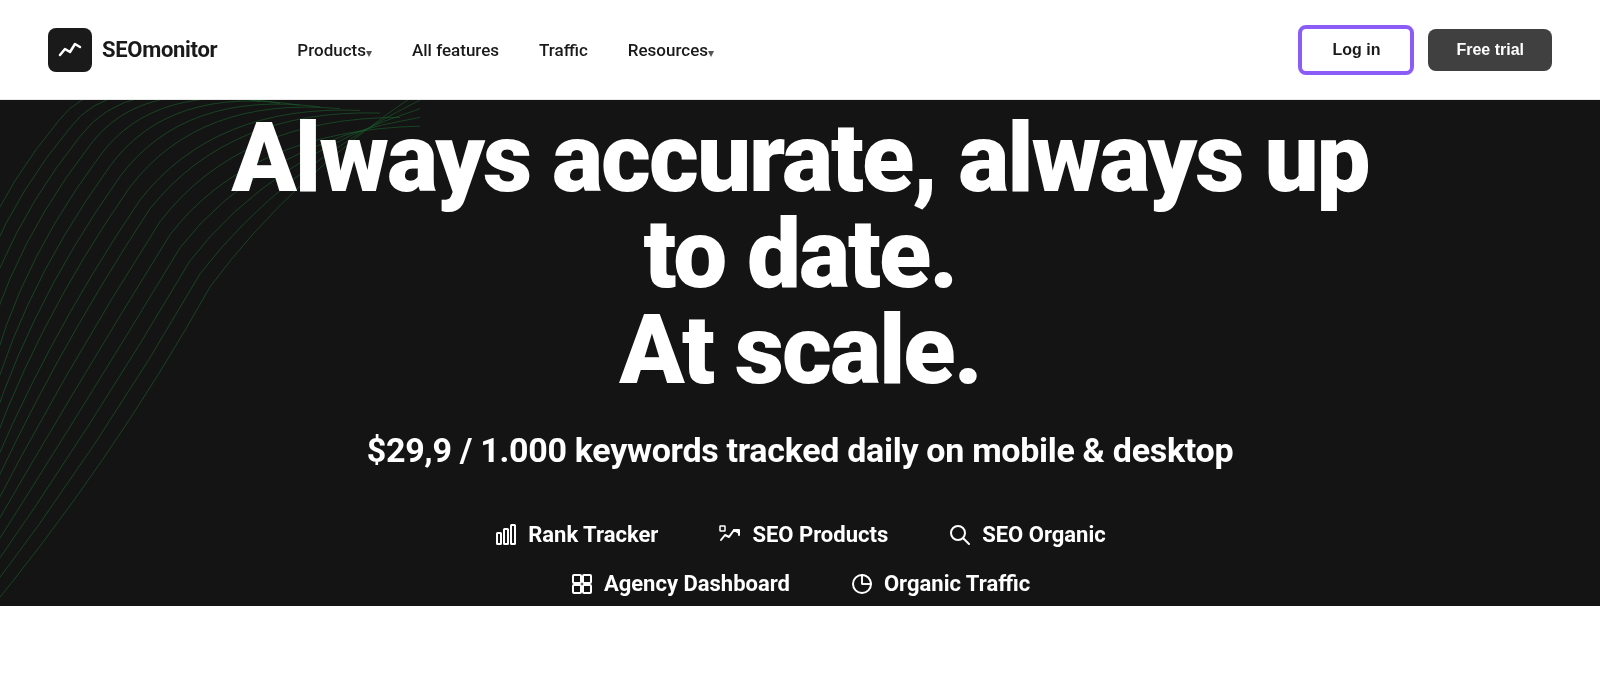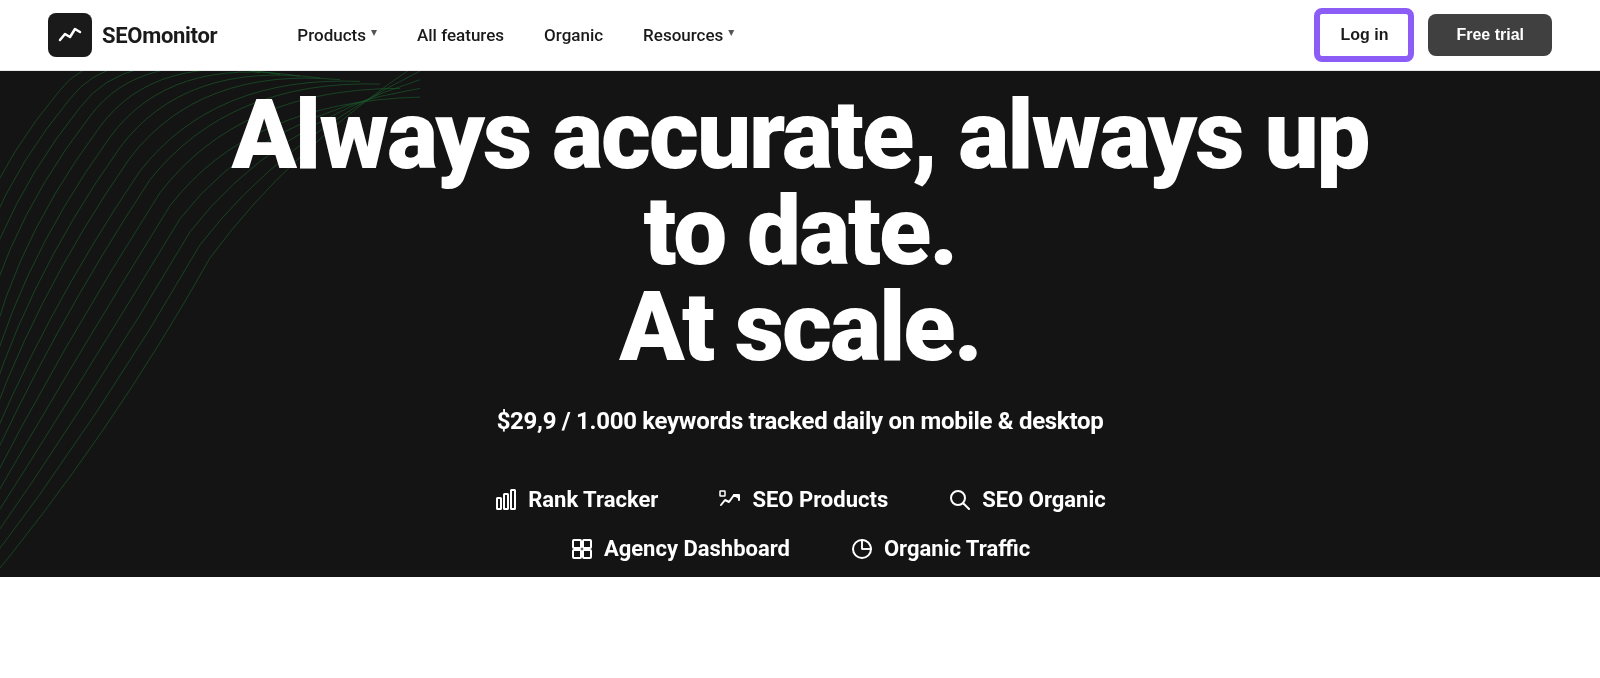--- a/index.html
+++ b/index.html
@@ -7,21 +7,21 @@
     body {
       font-family: -apple-system, BlinkMacSystemFont, 'Segoe UI', Roboto, sans-serif;
       width: 1600px;
       height: 678px;
       overflow: hidden;
     }
 
     
     .navbar {
       background: #ffffff;
-      height: 71px;
+      height: 100px;
       display: flex;
       align-items: center;
       padding: 0 48px;
       border-bottom: 1px solid #e8e8e8;
       position: relative;
       z-index: 10;
     }
 
     .navbar-logo {
       display: flex;
@@ -55,22 +55,21 @@
 
     .navbar-nav {
       display: flex;
       align-items: center;
       gap: 8px;
       flex: 1;
     }
 
     .nav-item {
       display: flex;
-      align-items: flex-start;
-      gap: 5px;
+      align-items: flex-end;
       padding: 8px 16px;
       font-size: 17px;
       color: #1a1a1a;
       cursor: pointer;
       border-radius: 6px;
       font-weight: 500;
       white-space: nowrap;
     }
 
     .nav-item .chevron {
@@ -78,26 +77,26 @@
       color: #555;
     }
 
     .navbar-actions {
       display: flex;
       align-items: center;
       gap: 14px;
     }
 
     .btn-login {
-      padding: 12px 20px;
+      padding: 12px 30px;
       font-size: 16px;
       font-weight: 600;
       color: #1a1a1a;
       background: transparent;
-      border: 6px solid #8b5cf6;
+      border: 4px solid #8b5cf6;
       border-radius: 8px;
       cursor: pointer;
     }
 
     .btn-free-trial {
       padding: 12px 28px;
       font-size: 16px;
       font-weight: 700;
       color: #ffffff;
       background: #404040;
@@ -144,21 +143,21 @@
     .hero-headline {
       font-size: 96px;
       font-weight: 900;
       color: #ffffff;
       line-height: 1.0;
       letter-spacing: -2px;
       margin-bottom: 32px;
     }
 
     .hero-subheadline {
-      font-size: 24px;
+      font-size: 34px;
       font-weight: 700;
       color: #ffffff;
       margin-bottom: 52px;
       letter-spacing: -0.3px;
     }
 
     .hero-features {
       display: flex;
       flex-direction: column;
       align-items: center;
@@ -211,21 +210,21 @@
 
   <div class="navbar-nav">
     <div class="nav-item">
       <span>Products</span>
       <span class="chevron">▾</span>
     </div>
     <div class="nav-item">
       <span>All features</span>
     </div>
     <div class="nav-item">
-      <span>Organic</span>
+      <span>Traffic</span>
     </div>
     <div class="nav-item">
       <span>Resources</span>
       <span class="chevron">▾</span>
     </div>
   </div>
 
   <div class="navbar-actions">
     <button class="btn-login">Log in</button>
     <button class="btn-free-trial">Free trial</button>

